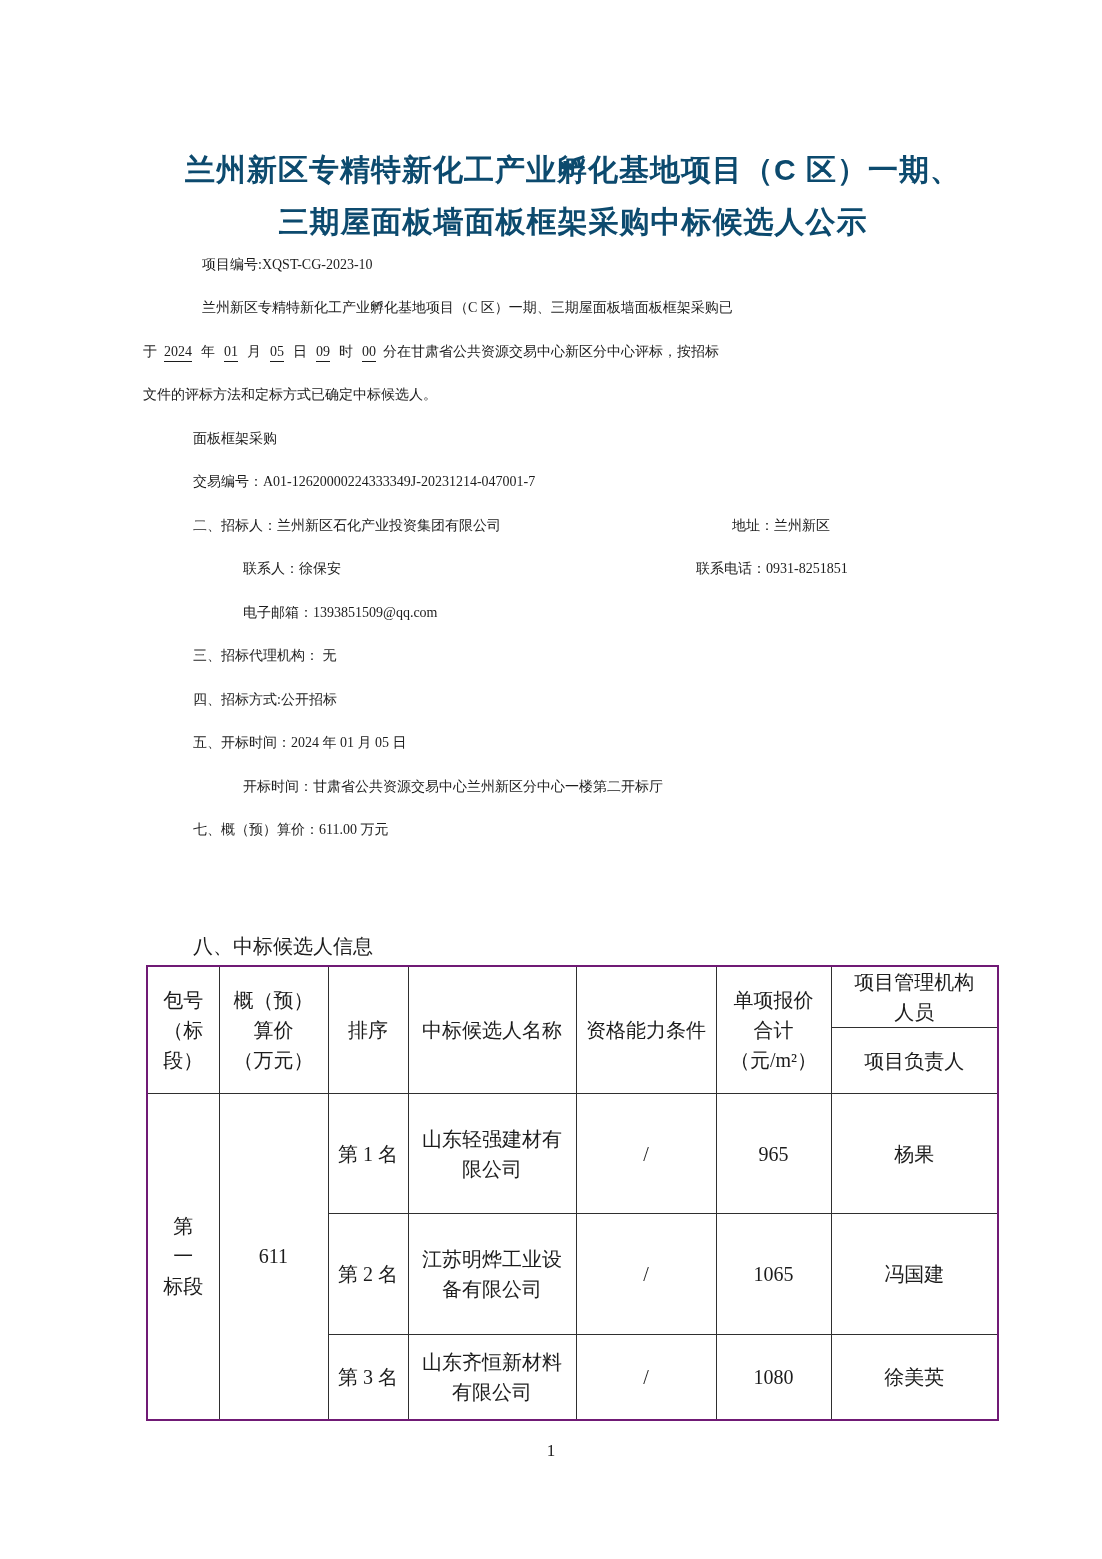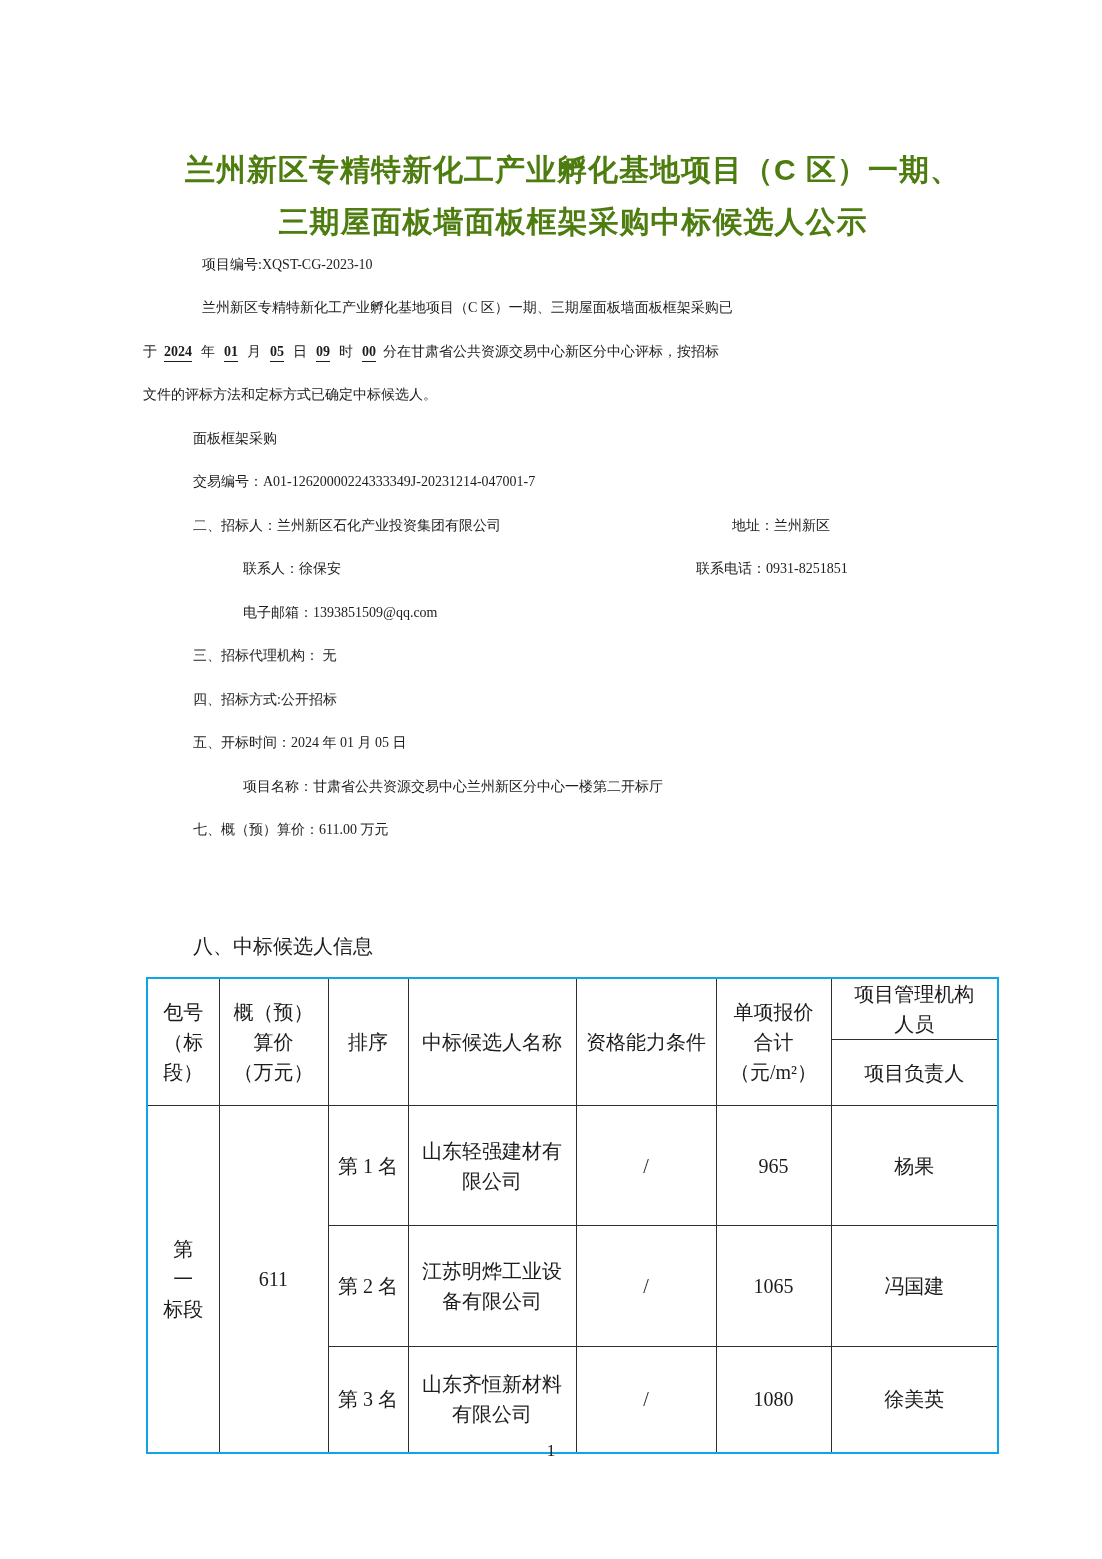--- a/index.html
+++ b/index.html
@@ -15,21 +15,21 @@
 
   
   .title {
     position: absolute; top: 144px; left: 0; right: 0;
     text-align: center;
     font-family: "Liberation Sans", "DejaVu Sans", sans-serif;
     font-weight: 700;
     font-size: 30px;
     line-height: 52px;
     letter-spacing: 1px;
-    color: #4d7c0f;
+    color: #0c4a6e;
     margin-left: 44px;
   }
 
   
   .content {
     position: absolute; top: 243px; left: 143px; width: 820px;
     font-size: 14px;
     color: #1c1c1c;
   }
   .ln {
@@ -42,21 +42,20 @@
   .ind-b { padding-left: 50px; }   
   .ind-c { padding-left: 100px; }  
   .abs-r { position: absolute; top: 0; height: 100%; display: flex; align-items: center; text-align: right; }
   .r-addr  { left: 589px; }
   .r-phone { left: 509px; margin-left: 44px; }
   .r-end   { left: 494px; }
   .u {
     text-decoration: underline;
     text-underline-offset: 5px;
     padding: 0 7px;
-    font-weight: bold;
   }
   .sep { padding: 0 2px; }
 
   .line-item8 {
     position: absolute; top: 926px; left: 143px; width: 820px;
     height: 40px; display: flex; align-items: center;
     font-size: 20px; padding-left: 50px; box-sizing: border-box;
   }
 
   
@@ -71,26 +70,26 @@
   table.bid th, table.bid td {
     border: 1px solid #2f2f2f;
     padding: 0 4px;
     text-align: center;
     vertical-align: middle;
     font-weight: normal;
     white-space: pre-line;
     line-height: 30px;
     overflow: hidden;
   }
-  table.bid { border: 2px solid #0ea5e9; margin-top: 12px; }
+  table.bid { border: 2px solid #701a75; }
   tr.h1 { height: 47px; }
   tr.h2 { height: 66px; }
   tr.r1 { height: 120px; }
   tr.r2 { height: 121px; }
-  tr.r3 { height: 106px; }
+  tr.r3 { height: 85px; }
   .th-org { line-height: 24px; }
   .cell-package { line-height: 43px; }
 
   
   .pageno {
     position: absolute; top: 1441px; left: 0; right: 0;
     text-align: center; font-size: 17px; color: #1c1c1c;
   }
 </style>
 </head>
@@ -133,21 +132,21 @@
     </div>
     <div class="ln ind-c">
       <span>联系人：徐保安</span>
       <span class="abs-r r-phone">联系电话：0931-8251851</span>
     </div>
     <div class="ln ind-c">电子邮箱：1393851509@qq.com</div>
 
     <div class="ln ind-b">三、招标代理机构： 无</div>
     <div class="ln ind-b">四、招标方式:公开招标</div>
     <div class="ln ind-b">五、开标时间：2024 年 01 月 05 日</div>
-    <div class="ln ind-c">项目名称：甘肃省公共资源交易中心兰州新区分中心一楼第二开标厅</div>
+    <div class="ln ind-c">开标时间：甘肃省公共资源交易中心兰州新区分中心一楼第二开标厅</div>
 
 
     <div class="ln ind-b">七、概（预）算价：611.00 万元</div>
   </div>
 
   <div class="line-item8">八、中标候选人信息</div>
 
   <table class="bid">
     <colgroup>
       <col style="width:72px">

